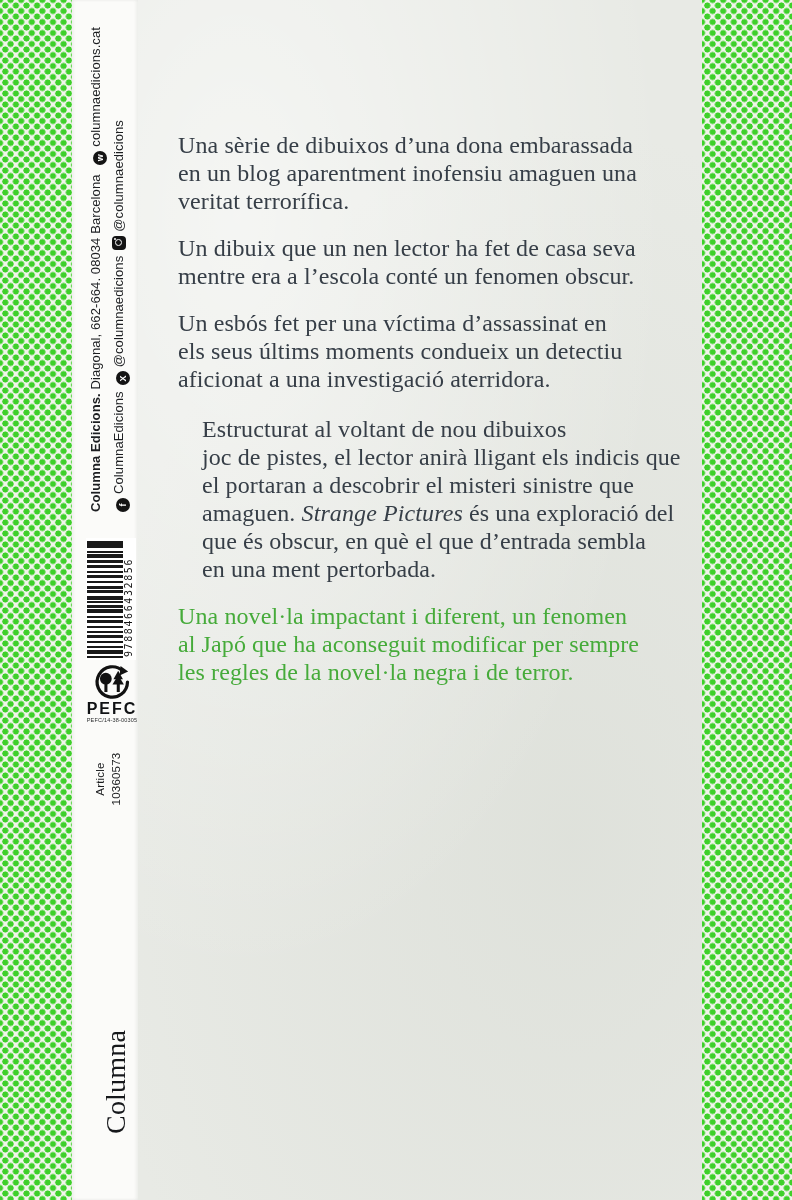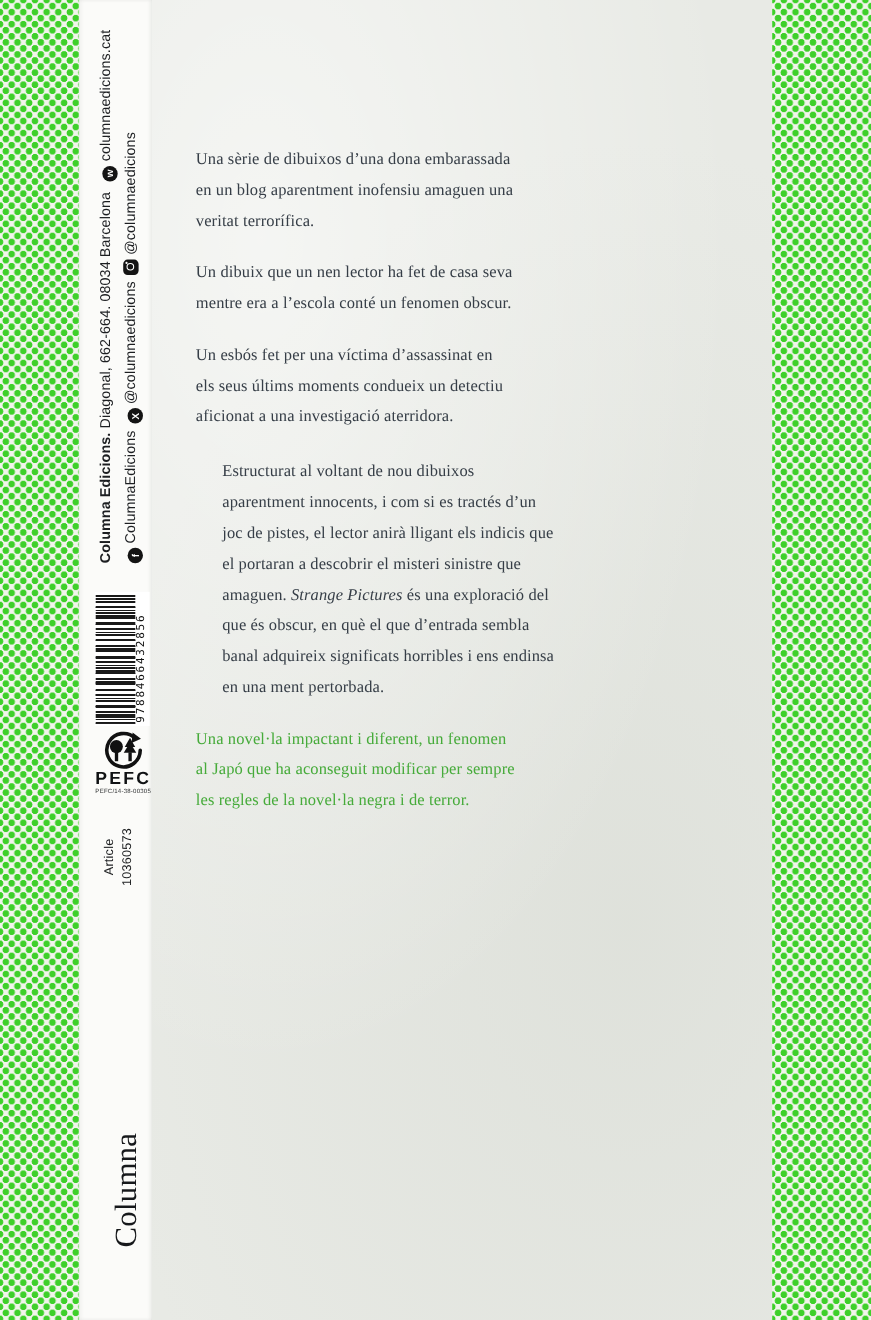--- a/index.html
+++ b/index.html
@@ -81,21 +81,21 @@
     width:110px; height:40px; transform:rotate(-90deg) translateX(-110px);
     font-family:"Liberation Serif", serif; font-size:28px; line-height:38px;
     color:#16181b; letter-spacing:.2px;
   }
 
   
   .blurb { position:absolute; left:178px; top:131px; width:505px; }
   .para { margin:0 0 19px 0; }
   .para-4 { margin-top:22px;margin-left:24px; }
   .line {
-    font-family:"Liberation Serif", serif; font-size:15px; line-height:28px;
+    font-family:"Liberation Serif", serif; font-size:24px; line-height:28px;
     color:var(--ink,#363e47); letter-spacing:.1px; white-space:nowrap;
   }
   .para-green .line { color:var(--green,#46ab3a); }
   .line i { font-style:italic; }
 </style>
 </head>
 <body>
 
 <div class="page" style="--paper: #e8eae5; --strip: #fbfbf9; --dots-bg: #f2f4ec; --dot: #3ed02a; --green: #46ab3a; --ink: #363e47;">
 
@@ -158,26 +158,24 @@
         <div class="line">Un dibuix que un nen lector ha fet de casa seva</div>
         <div class="line">mentre era a l’escola conté un fenomen obscur.</div>
       </div>
       <div class="para para-3">
         <div class="line">Un esbós fet per una víctima d’assassinat en</div>
         <div class="line">els seus últims moments condueix un detectiu</div>
         <div class="line">aficionat a una investigació aterridora.</div>
       </div>
       <div class="para para-4">
         <div class="line">Estructurat al voltant de nou dibuixos</div>
-        <div class="line">aparentment innocents, i com si es tractés d’un</div>
         <div class="line">joc de pistes, el lector anirà lligant els indicis que</div>
         <div class="line">el portaran a descobrir el misteri sinistre que</div>
         <div class="line">amaguen. <i>Strange Pictures</i> és una exploració del</div>
         <div class="line">que és obscur, en què el que d’entrada sembla</div>
-        <div class="line">banal adquireix significats horribles i ens endinsa</div>
         <div class="line">en una ment pertorbada.</div>
       </div>
       <div class="para para-5 para-green">
         <div class="line">Una novel·la impactant i diferent, un fenomen</div>
         <div class="line">al Japó que ha aconseguit modificar per sempre</div>
         <div class="line">les regles de la novel·la negra i de terror.</div>
       </div>
     </div>
 
 </div>

